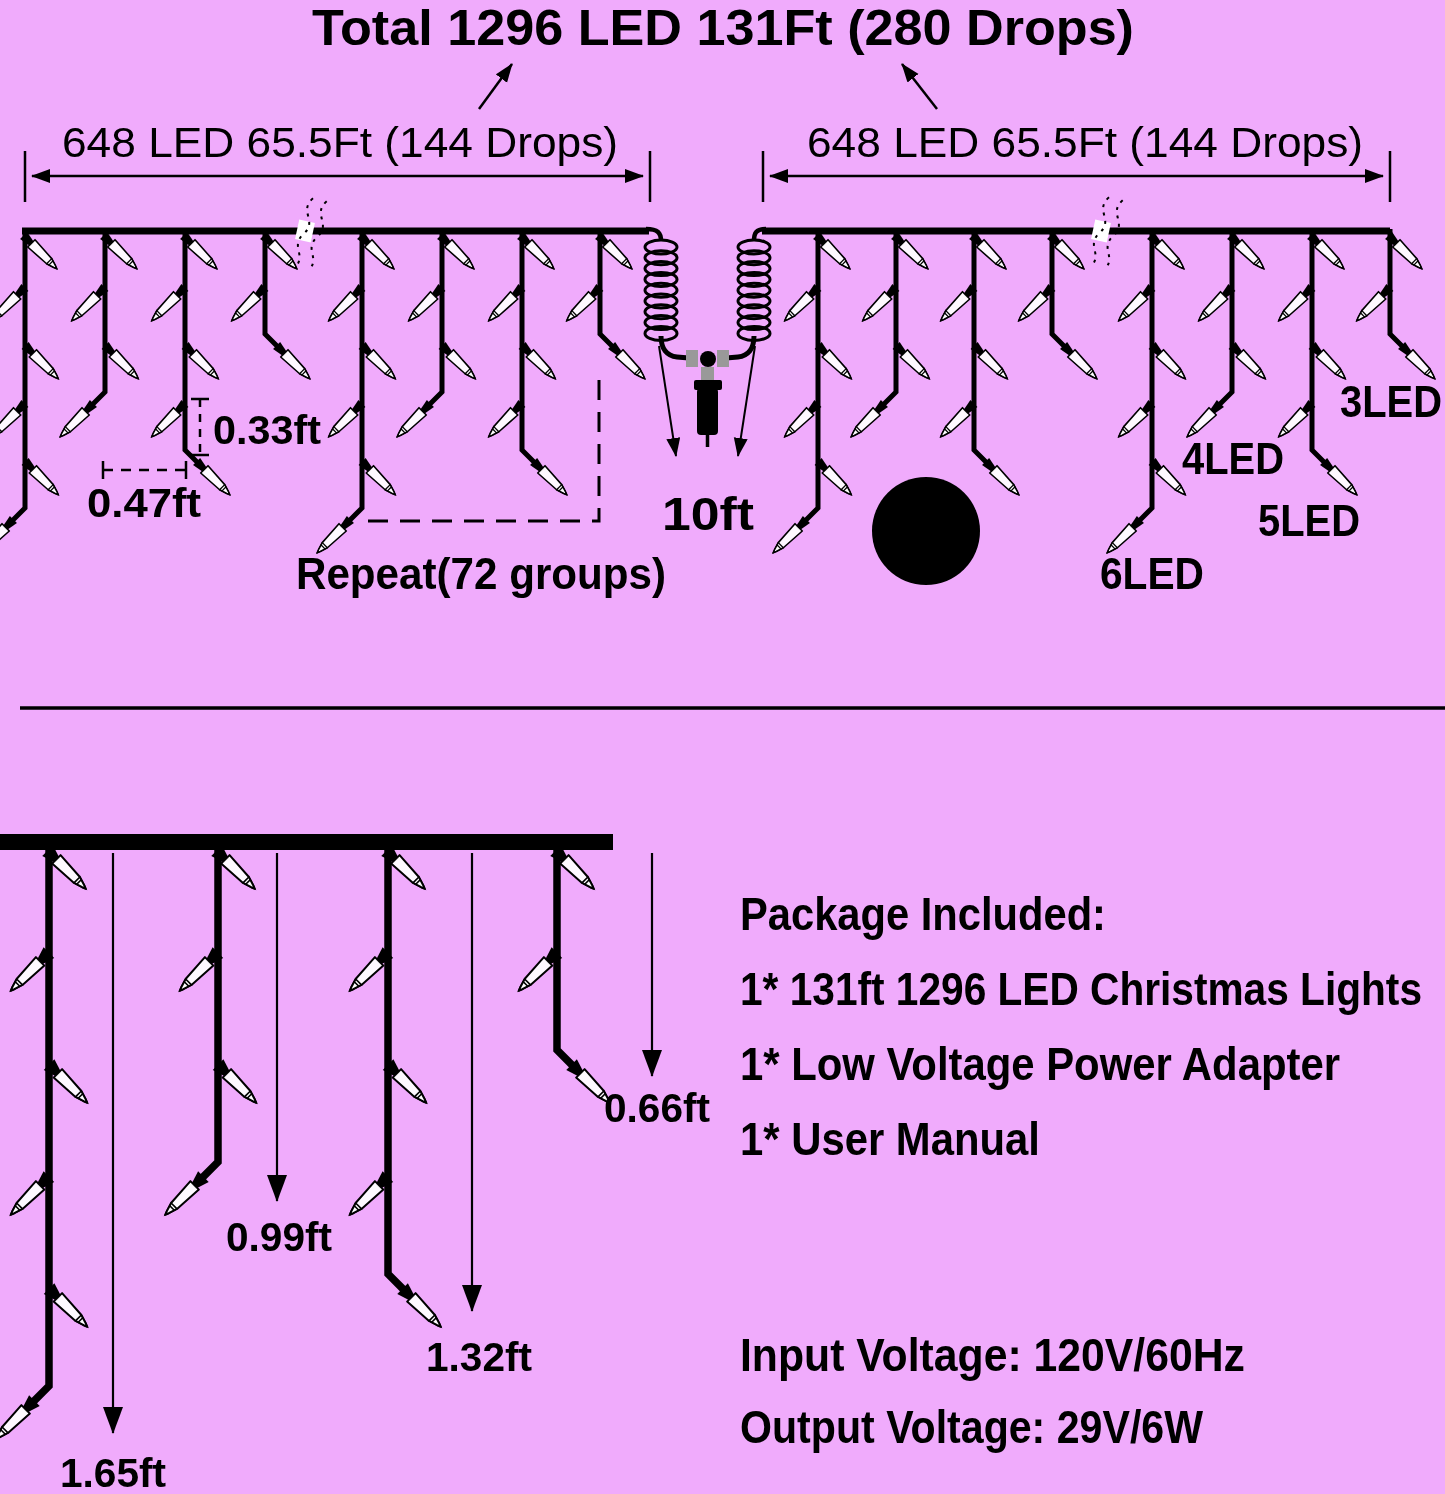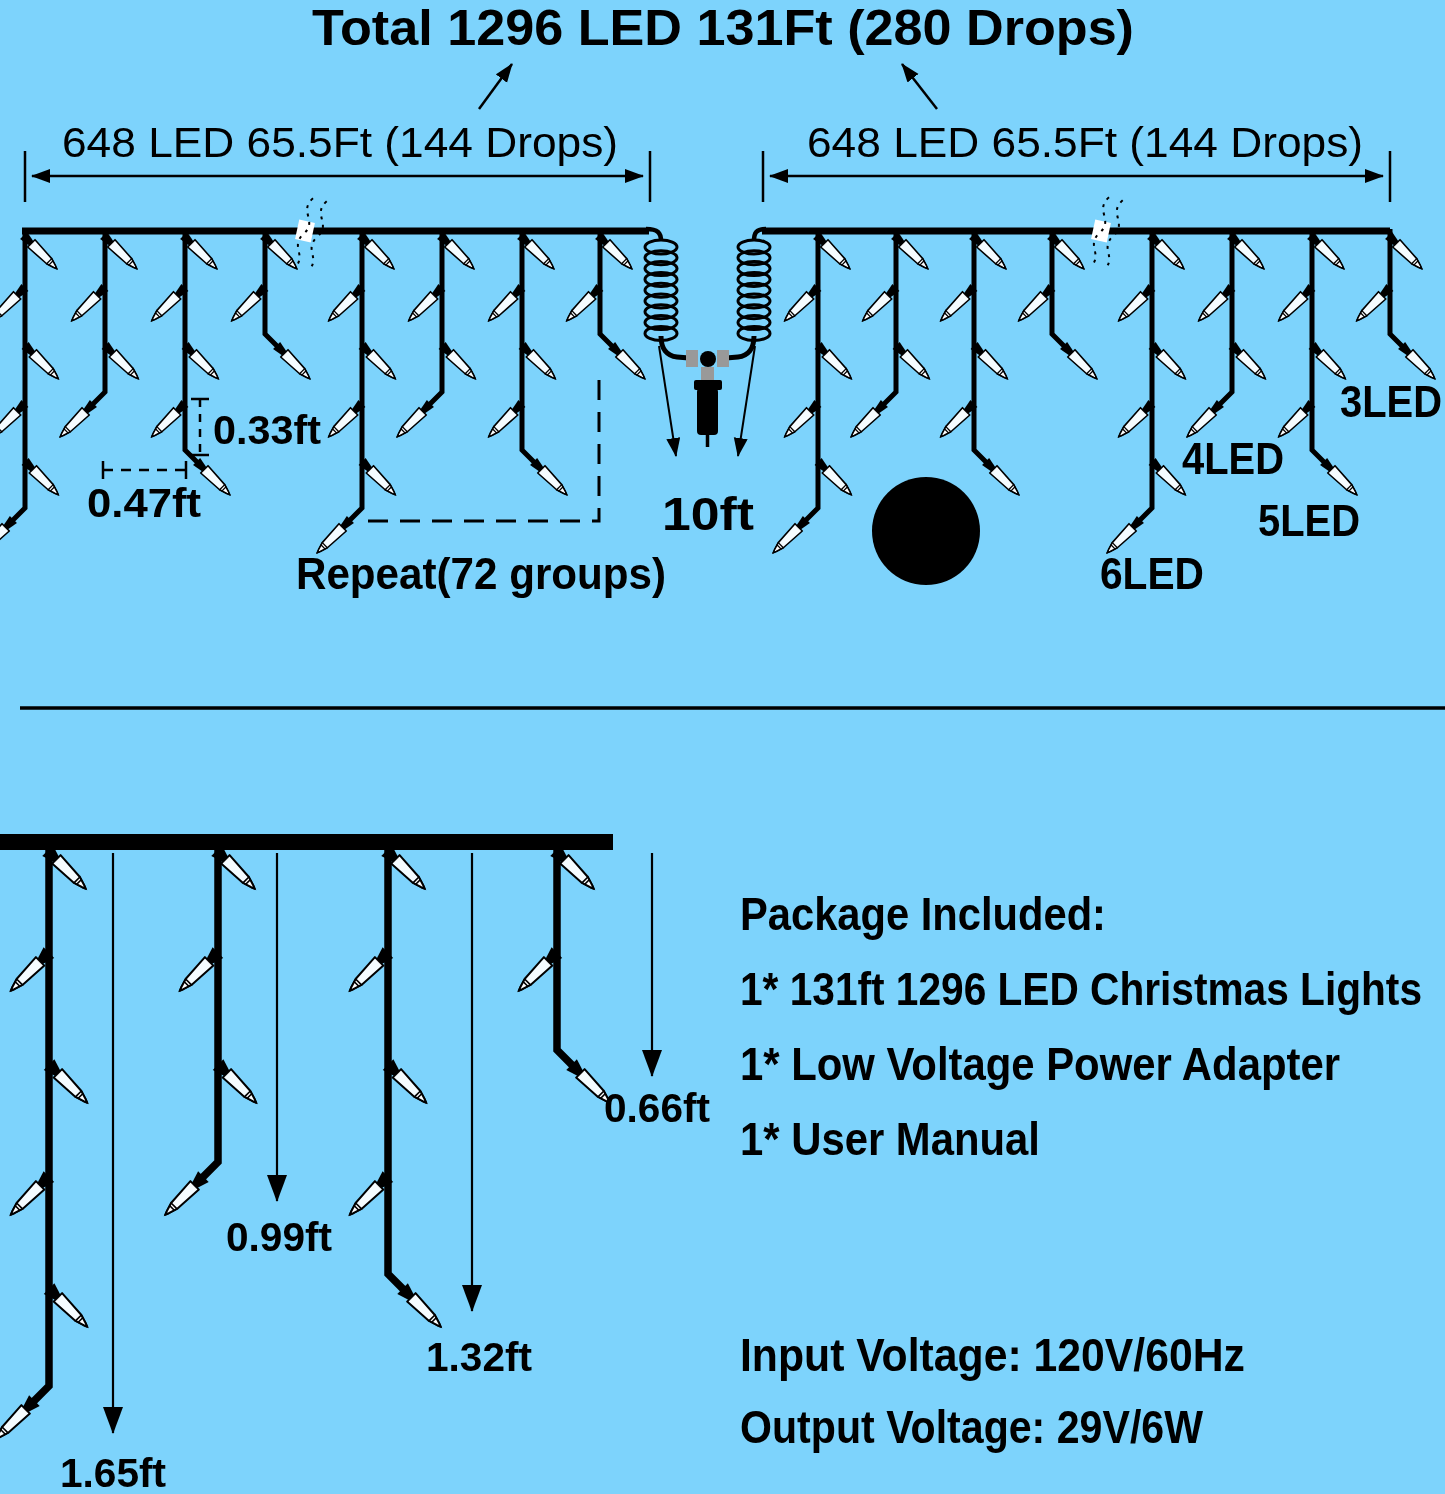--- a/index.html
+++ b/index.html
@@ -1,16 +1,16 @@
 <!DOCTYPE html>
 <html><head>
 <meta charset="utf-8">
 <style>
   html,body{margin:0;padding:0;background:#fff;}
-  .canvas{position:relative;width:1445px;height:1494px;background:#7dd3fc;overflow:hidden;}
+  .canvas{position:relative;width:1445px;height:1494px;background:#f0abfc;overflow:hidden;}
   svg{display:block;}
   text{font-family:"Liberation Sans", sans-serif; fill:#000;}
   .b{font-weight:bold;}
   .ink{stroke:#000;fill:none;}
 </style>
 </head>
 <body>
 
 <div class="canvas">
 <svg id="diagram-svg" width="1445" height="1494" viewBox="0 0 1445 1494">

